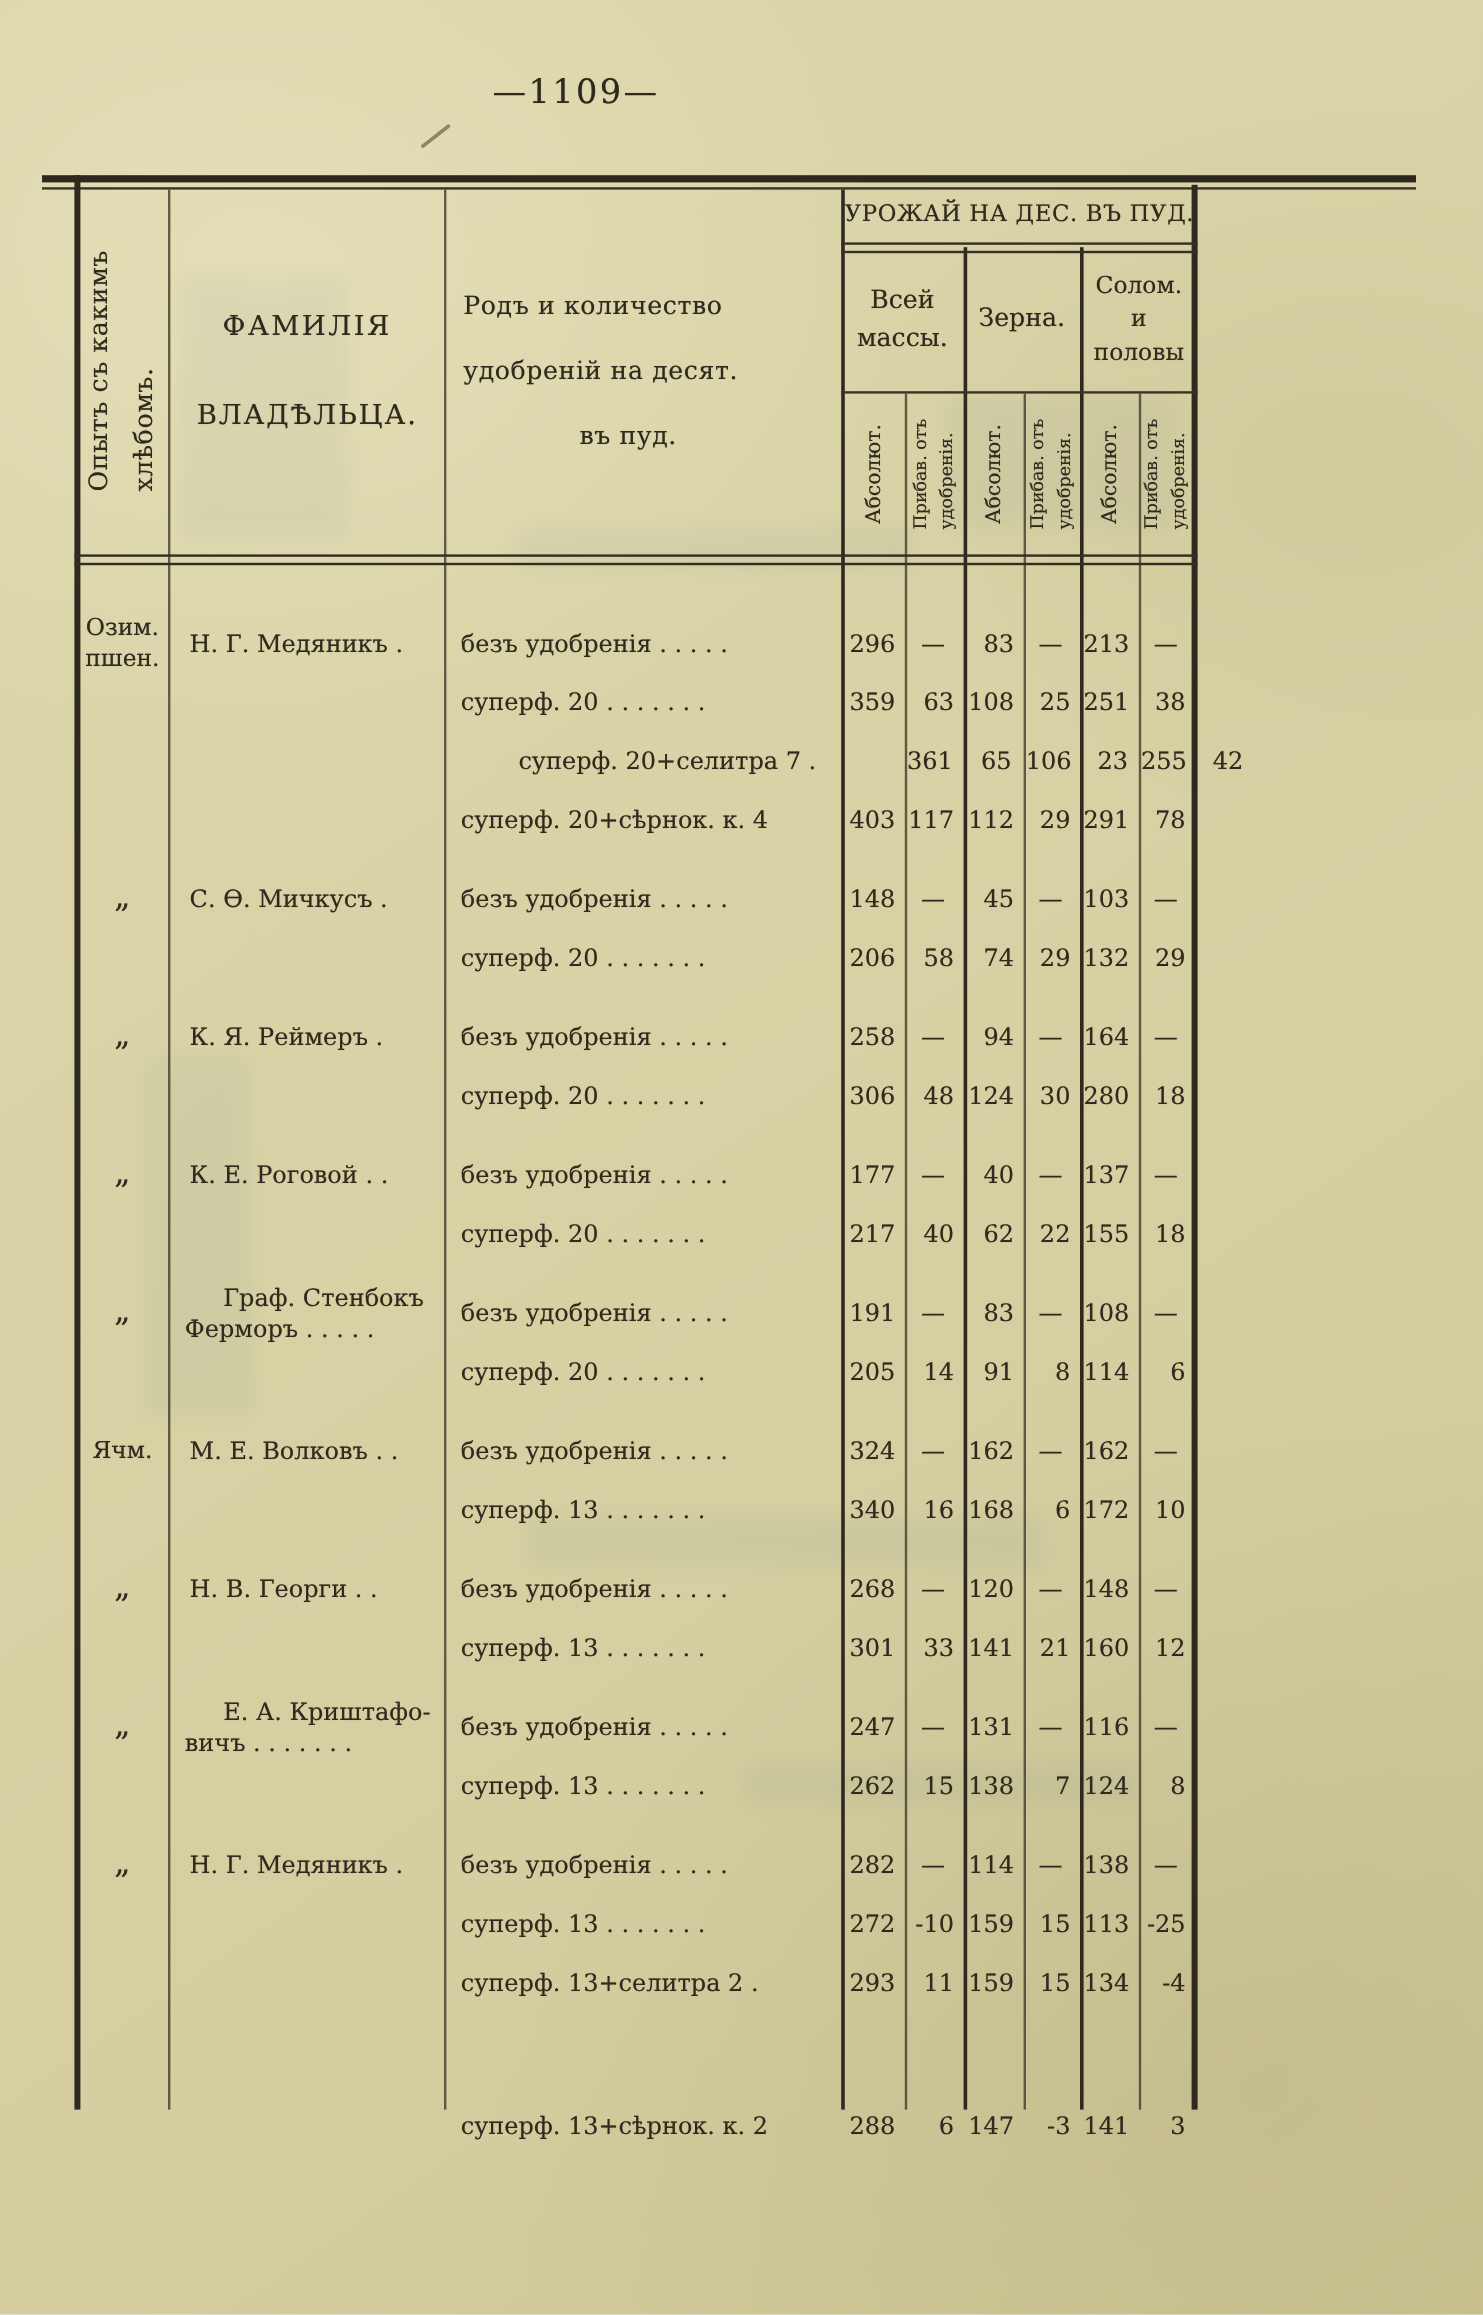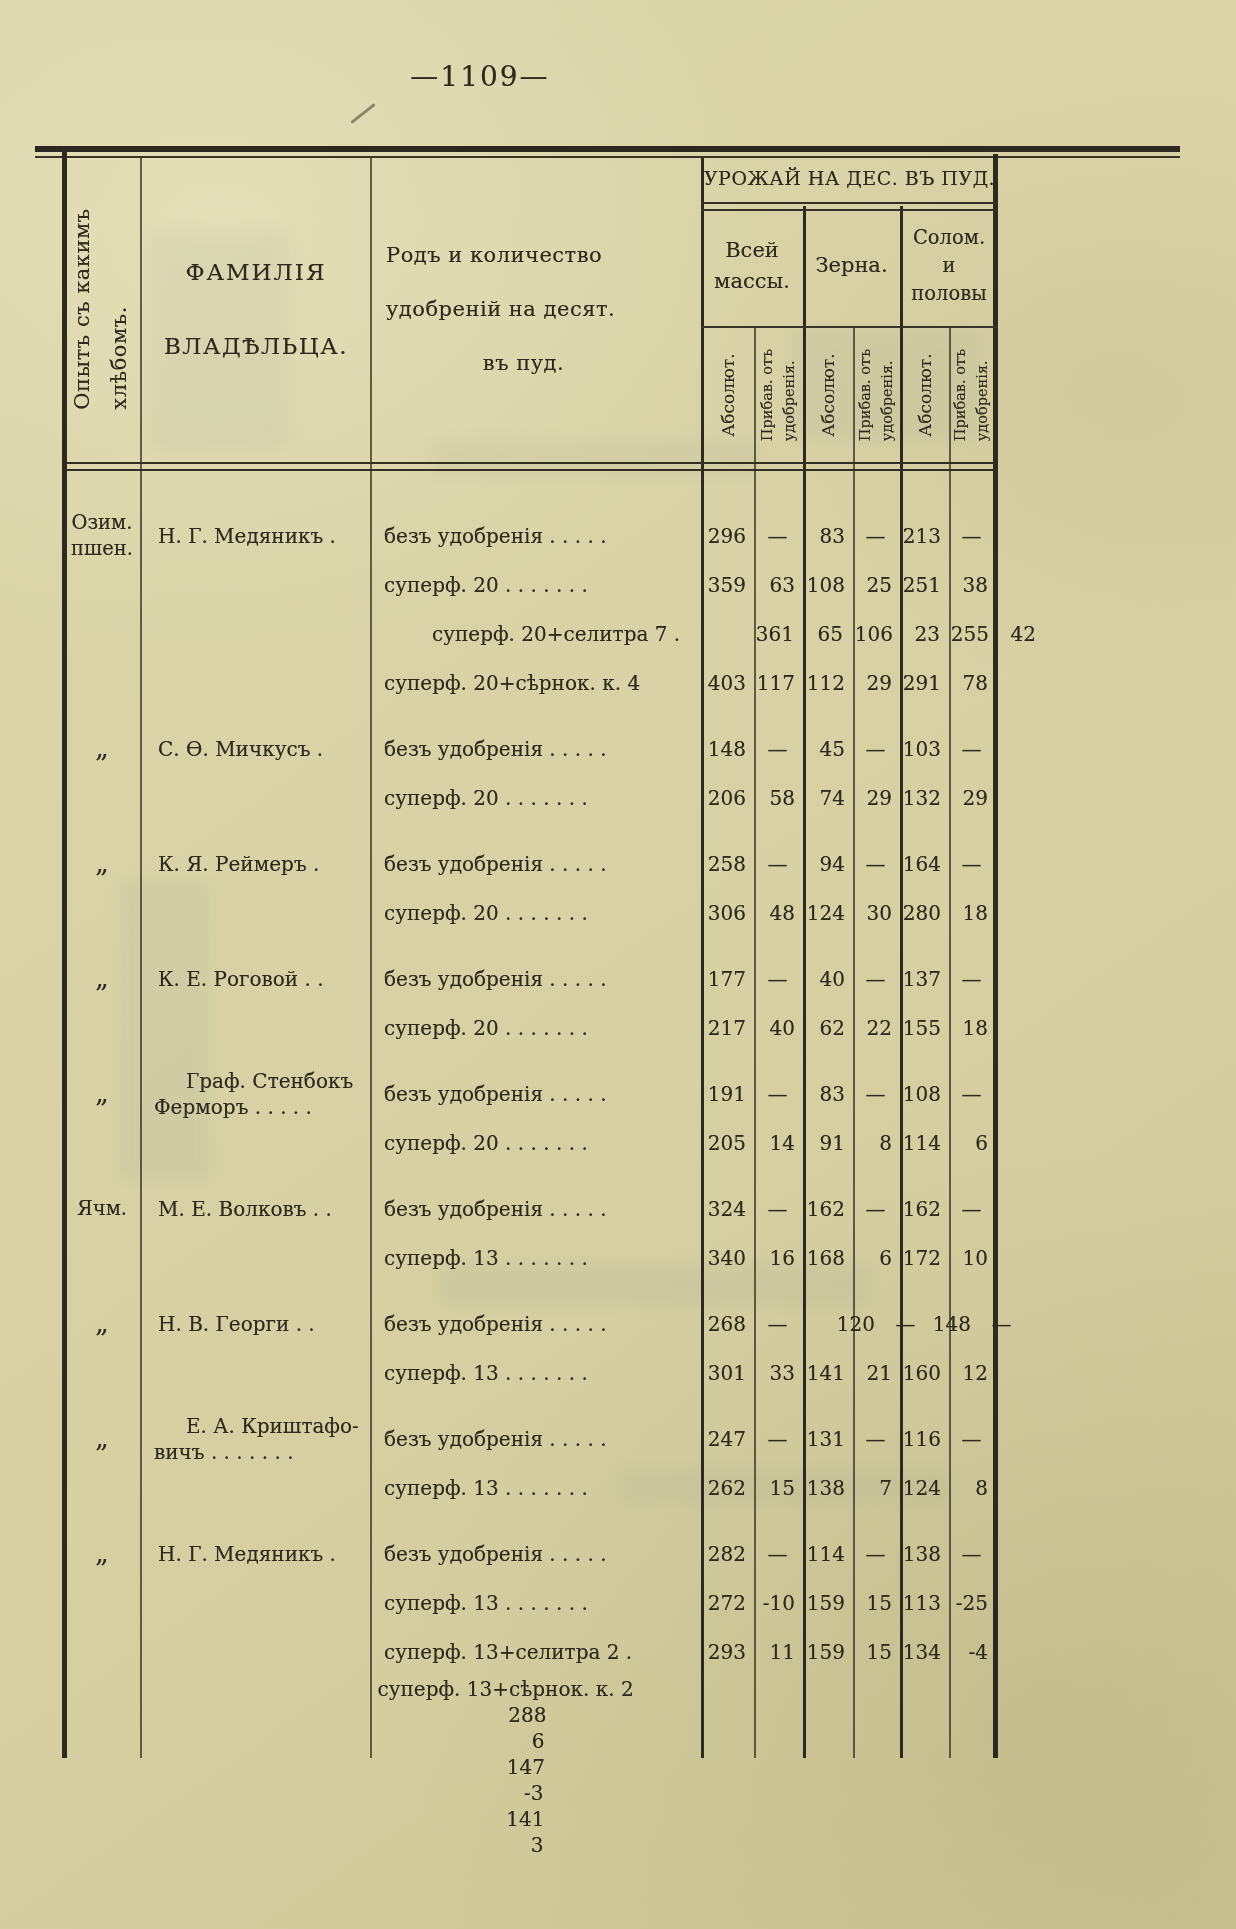--- a/index.html
+++ b/index.html
@@ -290,21 +290,21 @@
           <div class="tcell num" style="width: 47px;">6</div>
           <div class="tcell num" style="width: 49px;">172</div>
           <div class="tcell num" style="width: 47px;">10</div>
         </div>
         <div class="trow" style="top: 1153px;">
           <div class="tcell crop ditto" style="width: 80px;">„</div>
           <div class="tcell owner" style="width: 228px;">Н. В. Георги  . .</div>
           <div class="tcell fert" style="width: 333px;">безъ удобренія . . . . .</div>
           <div class="tcell num" style="width: 53px;">268</div>
           <div class="tcell num dash" style="width: 49px;">—</div>
-          <div class="tcell num" style="width: 50px; margin-left: 30px;">120</div>
+          <div class="tcell num" style="width: 50px;">120</div>
           <div class="tcell num dash" style="width: 47px;">—</div>
           <div class="tcell num" style="width: 49px;">148</div>
           <div class="tcell num dash" style="width: 47px;">—</div>
         </div>
         <div class="trow" style="top: 1202px;">
           <div class="tcell crop" style="width: 80px;"></div>
           <div class="tcell owner" style="width: 228px;"></div>
           <div class="tcell fert" style="width: 333px;">суперф. 13 . . . . . . .</div>
           <div class="tcell num" style="width: 53px;">301</div>
           <div class="tcell num" style="width: 49px;">33</div>
@@ -362,21 +362,21 @@
           <div class="tcell crop" style="width: 80px;"></div>
           <div class="tcell owner" style="width: 228px;"></div>
           <div class="tcell fert" style="width: 333px;">суперф. 13+селитра 2  .</div>
           <div class="tcell num" style="width: 53px;">293</div>
           <div class="tcell num" style="width: 49px;">11</div>
           <div class="tcell num" style="width: 50px;">159</div>
           <div class="tcell num" style="width: 47px;">15</div>
           <div class="tcell num" style="width: 49px;">134</div>
           <div class="tcell num" style="width: 47px;">-4</div>
         </div>
-        <div class="trow" style="top: 1530px; flex-direction: column;">
+        <div class="trow" style="top: 1600px;">
           <div class="tcell crop" style="width: 80px;"></div>
           <div class="tcell owner" style="width: 228px;"></div>
           <div class="tcell fert" style="width: 333px;">суперф. 13+сѣрнок. к. 2</div>
           <div class="tcell num" style="width: 53px;">288</div>
           <div class="tcell num" style="width: 49px;">6</div>
           <div class="tcell num" style="width: 50px;">147</div>
           <div class="tcell num" style="width: 47px;">-3</div>
           <div class="tcell num" style="width: 49px;">141</div>
           <div class="tcell num" style="width: 47px;">3</div>
         </div>

